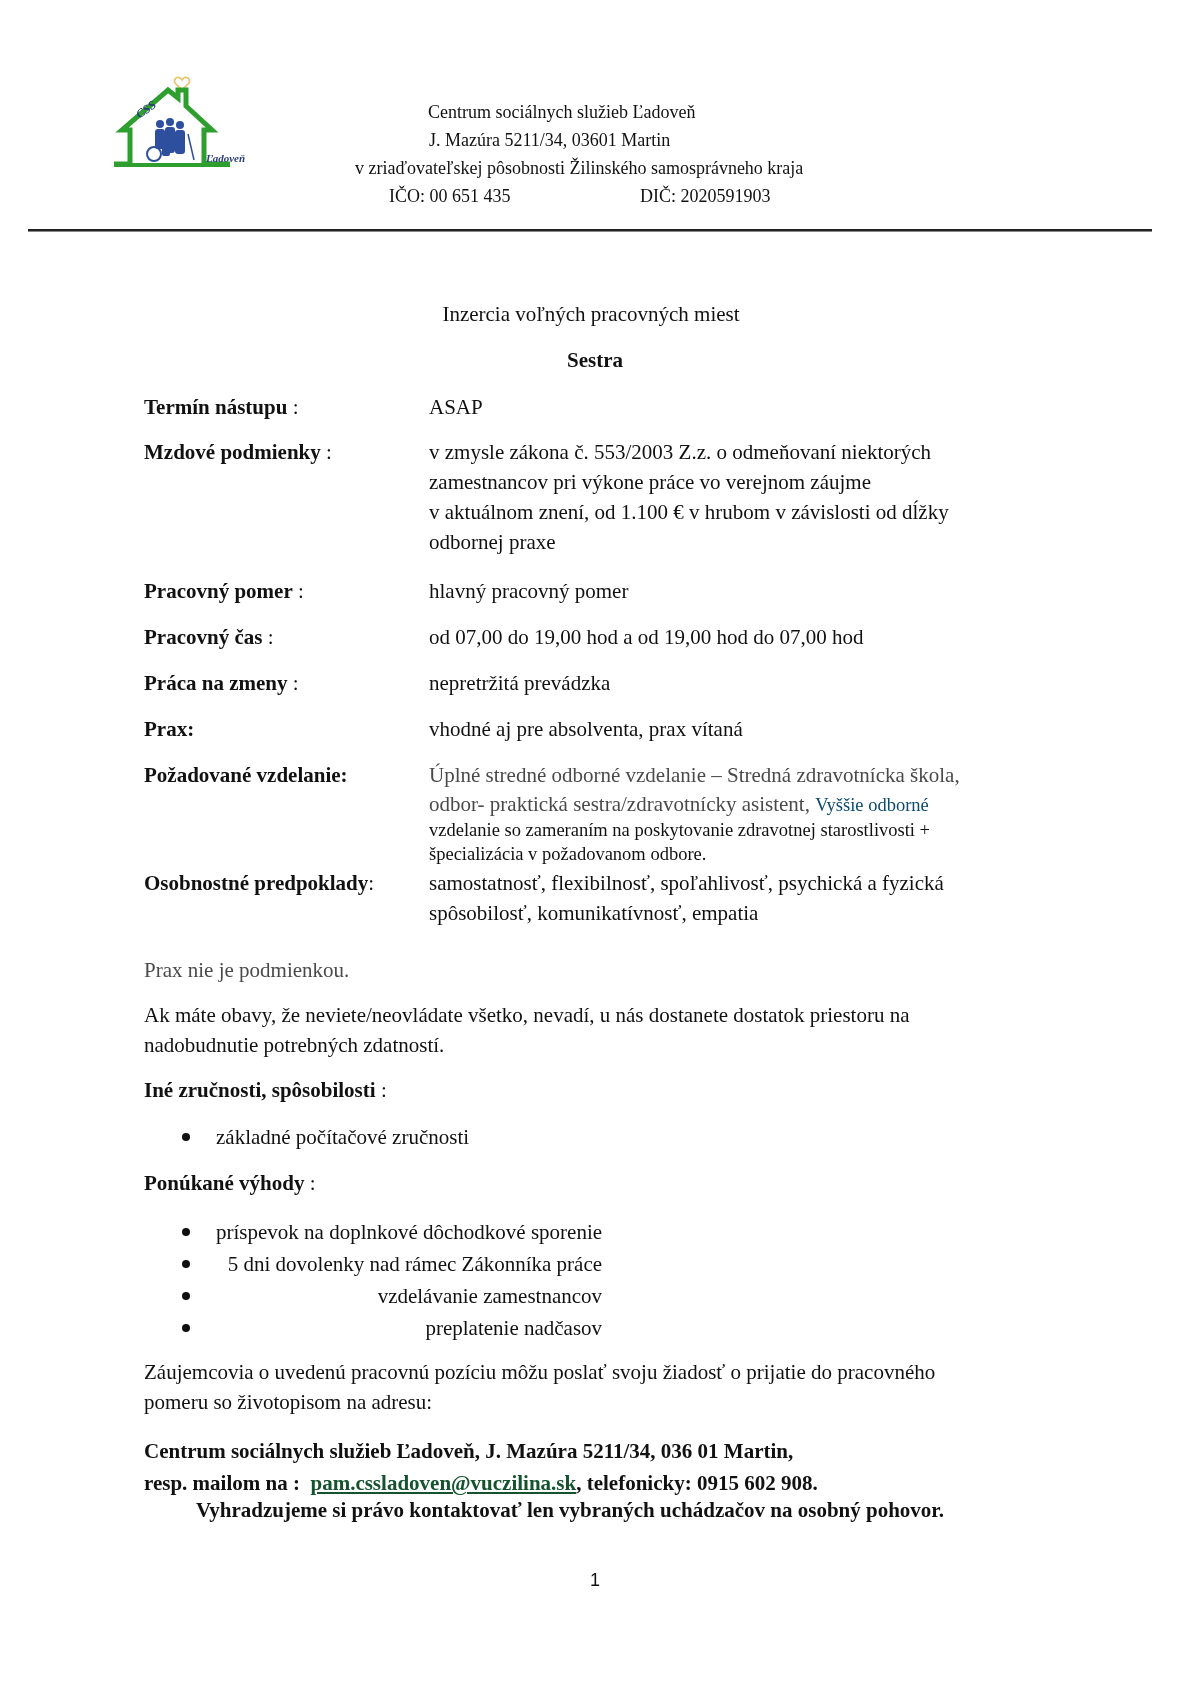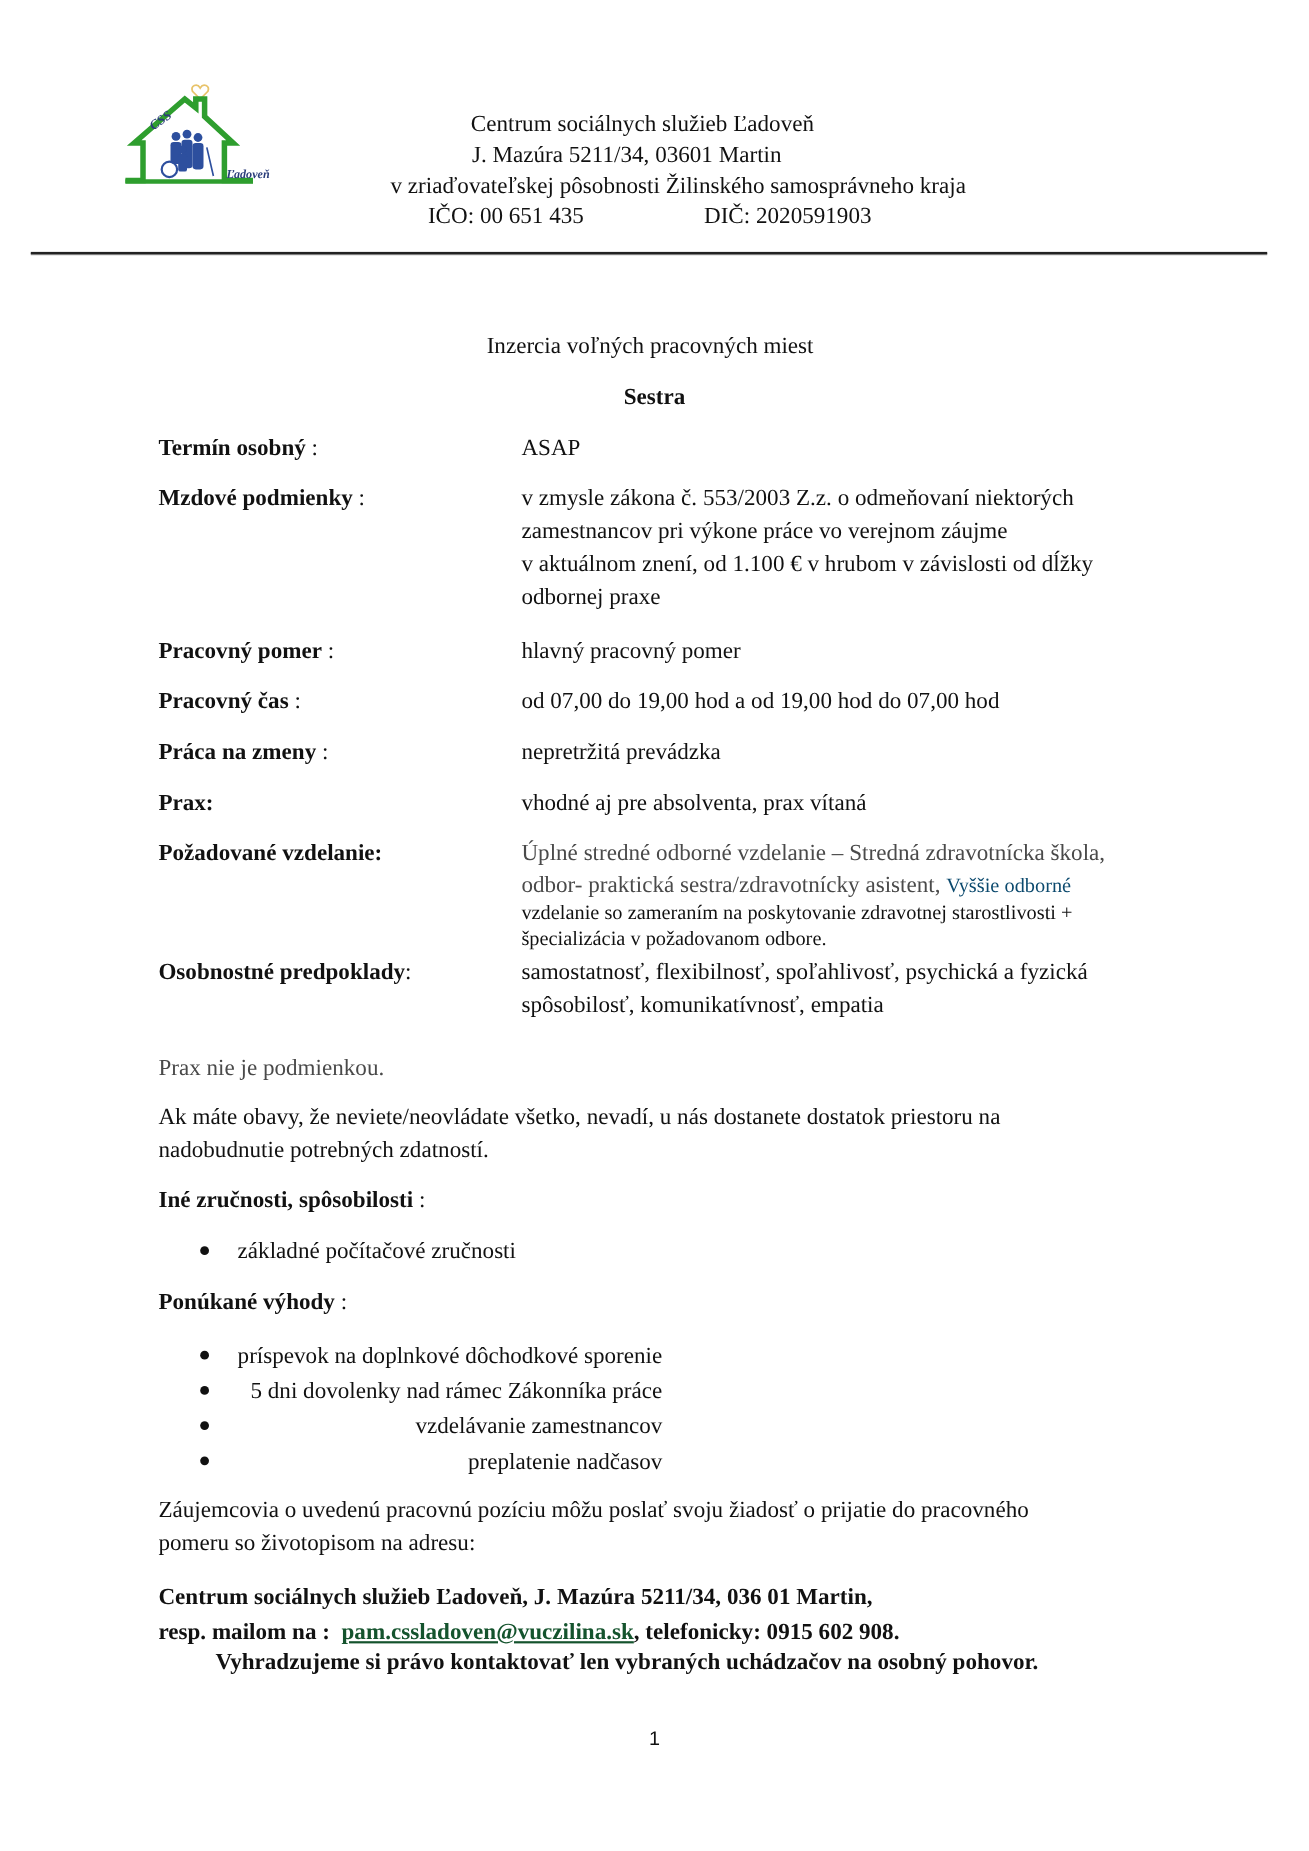--- a/index.html
+++ b/index.html
@@ -20,21 +20,21 @@
     
     .logo {
       position: absolute;
       left: 108px;
       top: 72px;
       width: 150px;
       height: 110px;
     }
     .hdr {
       position: absolute;
-      font-size: 21px;
+      font-size: 18px;
       line-height: 28px;
       white-space: nowrap;
     }
     .hdr-name { left: 428px; top: 98px; }
     .hdr-addr { left: 429px; top: 126px; }
     .hdr-auth { left: 355px; top: 154px; }
     .hdr-ico  { left: 389px; top: 182px; }
     .hdr-dic  { left: 640px; top: 182px; }
     .hdr-rule {
       position: absolute;
@@ -66,21 +66,20 @@
       line-height: 30px;
       white-space: nowrap;
     }
     .row .lbl b { font-weight: bold; }
     .row .val {
       position: absolute;
       left: 285px;
       width: 640px;
       font-size: 21px;
       line-height: 30px;
-      margin-left: 45px;
     }
     .val .ln { display: block; white-space: nowrap; }
     .gray { color: #4a4a4a; }
     .small { font-size: 18.5px; line-height: 24px; }
 
     .para {
       position: absolute;
       left: 144px;
       width: 940px;
       font-size: 21px;
@@ -154,21 +153,21 @@
   <div class="hdr hdr-addr">J. Mazúra 5211/34, 03601 Martin</div>
   <div class="hdr hdr-auth">v zriaďovateľskej pôsobnosti Žilinského samosprávneho kraja</div>
   <div class="hdr hdr-ico">IČO: 00 651 435</div>
   <div class="hdr hdr-dic">DIČ: 2020591903</div>
   <div class="hdr-rule"></div>
 
   <div class="title title-ad">Inzercia voľných pracovných miest</div>
   <div class="title title-pos">Sestra</div>
 
   <div class="row" style="top:392px;">
-    <div class="lbl"><b>Termín osobný</b><span> :</span></div>
+    <div class="lbl"><b>Termín nástupu</b><span> :</span></div>
     <div class="val">
         <span class="ln">ASAP</span>
       </div>
   </div>
 
   <div class="row" style="top:437px;">
     <div class="lbl"><b>Mzdové podmienky</b><span> :</span></div>
     <div class="val">
       <span class="ln">v zmysle zákona č. 553/2003 Z.z. o odmeňovaní niektorých</span>
       <span class="ln">zamestnancov pri výkone práce vo verejnom záujme</span>

